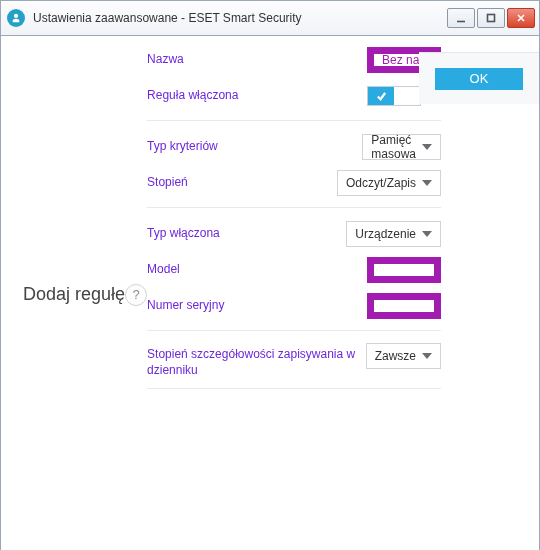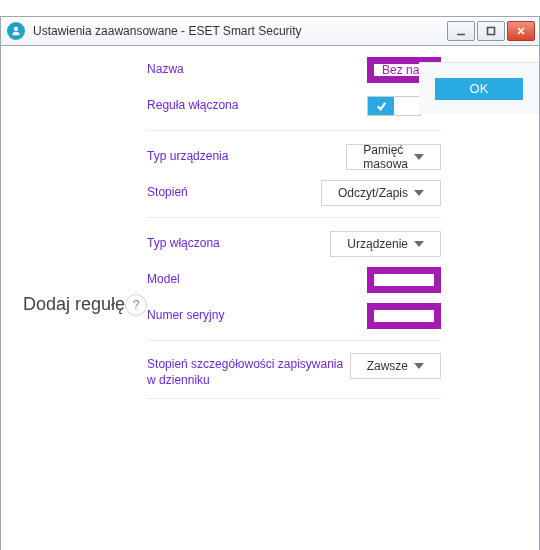--- a/index.html
+++ b/index.html
@@ -1,19 +1,19 @@
 <!DOCTYPE html>
 <html><head>
 <meta charset="utf-8">
 <style>
   * { box-sizing: border-box; margin: 0; padding: 0; font-family: "Segoe UI", Tahoma, sans-serif; }
   body { width: 540px; height: 550px; overflow: hidden; background: #fff; }
 
   
-  .titlebar { height: 30px; background: linear-gradient(#fdfdfe,#f1f3f7); border: 1px solid #9aa7b6; display: flex; align-items: center; padding: 0 4px 0 6px; margin-top: 16px; }
+  .titlebar { height: 36px; background: linear-gradient(#fdfdfe,#f1f3f7); border: 1px solid #9aa7b6; display: flex; align-items: center; padding: 0 4px 0 6px; }
   .app-icon { width: 18px; height: 18px; border-radius: 50%; background: #25a0c7; display: flex; align-items: center; justify-content: center; margin-right: 8px; }
   .app-icon svg { width: 10px; height: 10px; fill: #fff; }
   .title-text { font-size: 12px; color: #333; flex: 1; }
   .win-controls { display: flex; gap: 2px; }
   .win-btn { width: 28px; height: 20px; border: 1px solid #8b98a8; background: linear-gradient(#f7f9fb,#e6ebf1); border-radius: 2px; display:flex; align-items:center; justify-content:center; cursor:pointer;}
   .win-btn.close { background: linear-gradient(#f08f82,#d9452b); border-color:#b33a25;}
   .win-btn svg { width:12px; height:12px; }
   .win-btn .gline { stroke:#4a5560; stroke-width:1.6; fill:none;}
   .win-btn.close .gline { stroke:#fff; }
 
@@ -23,21 +23,21 @@
   .header-title { font-size: 18px; color:#444; font-weight:400;}
   .help-btn { width:22px; height:22px; border:1px solid #cfd4da; border-radius:50%; display:flex; align-items:center; justify-content:center; font-size:13px; color:#8a8f95; cursor:pointer; background:#fdfdfe;}
   .hr { border:none; border-top:1px solid #e3e6ea; margin: 8px 0 12px 0;}
   .section-hr { border:none; border-top:1px solid #e8ebee; margin: 10px 0 12px 0;}
 
   .form-body { flex:1; overflow:hidden; }
   .row { display:flex; align-items:center; min-height:28px; margin-bottom:8px;}
   .row .label { width: 220px; font-size:12px; color:#6d28d9; line-height:1.3;}
   .row .field { flex:1; }
   .text-input { width:100%; height:26px; border:7px solid #a21caf; padding:0 8px; font-size:12px; color:#a21caf; background:#fff;}
-  .select { width:100%; height:26px; border:1px solid #cfd4da; padding:0 16px; display:flex; align-items:center; justify-content:space-between; font-size:12px; color:#333; cursor:pointer; background:#fff;}
+  .select { width:100%; height:26px; border:1px solid #cfd4da; padding:0 8px; display:flex; align-items:center; justify-content:space-between; font-size:12px; color:#333; cursor:pointer; background:#fff;}
   .chev { width:0; height:0; border-left:5px solid transparent; border-right:5px solid transparent; border-top:6px solid #696c70; margin-left:6px;}
   .toggle { width:54px; height:20px; border:1px solid #c8cdd3; display:flex; cursor:pointer;}
   .toggle .on { width:27px; background:#29abe2; display:flex; align-items:center; justify-content:center;}
   .toggle .on svg {width:11px;height:11px;stroke:#fff;stroke-width:2.5;fill:none;}
   .toggle .off { width:27px; background:#fff;}
   .row.multiline { align-items:flex-start; }
   .row.multiline .label { padding-top:4px;}
 
   .footer { height:52px; border-top:1px solid #e3e6ea; margin:6px -22px 0 -22px; background:#f6f8fa; display:flex; align-items:center; justify-content:flex-end; padding:0 16px;}
   .ok-btn { min-width:88px; height:22px; background:#29abe2; color:#fff; font-size:13px; border:none; cursor:pointer; display:flex; align-items:center; justify-content:center;}
@@ -94,21 +94,21 @@
               </svg>
             </div>
           <div class="off"></div>
         </div>
       </div>
     </div>
 
     <hr class="section-hr">
 
     <div class="row">
-      <div class="label">Typ urządzenia</div>
+      <div class="label">Typ kryteriów</div>
       <div class="field">
           <div class="select">
             <span>Pamięć masowa</span>
             <span class="chev"></span>
           </div>
         </div>
     </div>
     <div class="row">
       <div class="label">Stopień</div>
       <div class="field">

